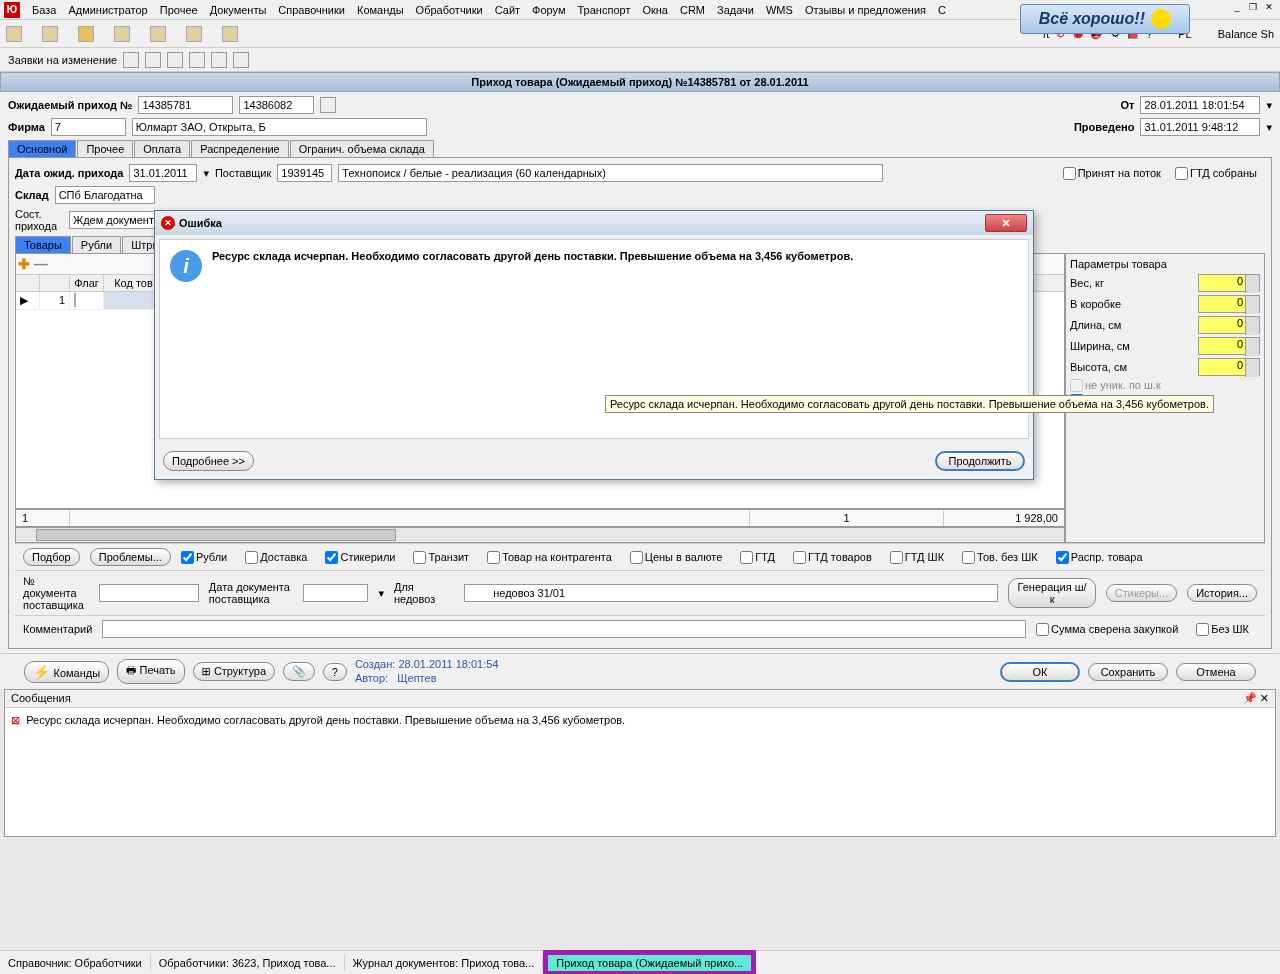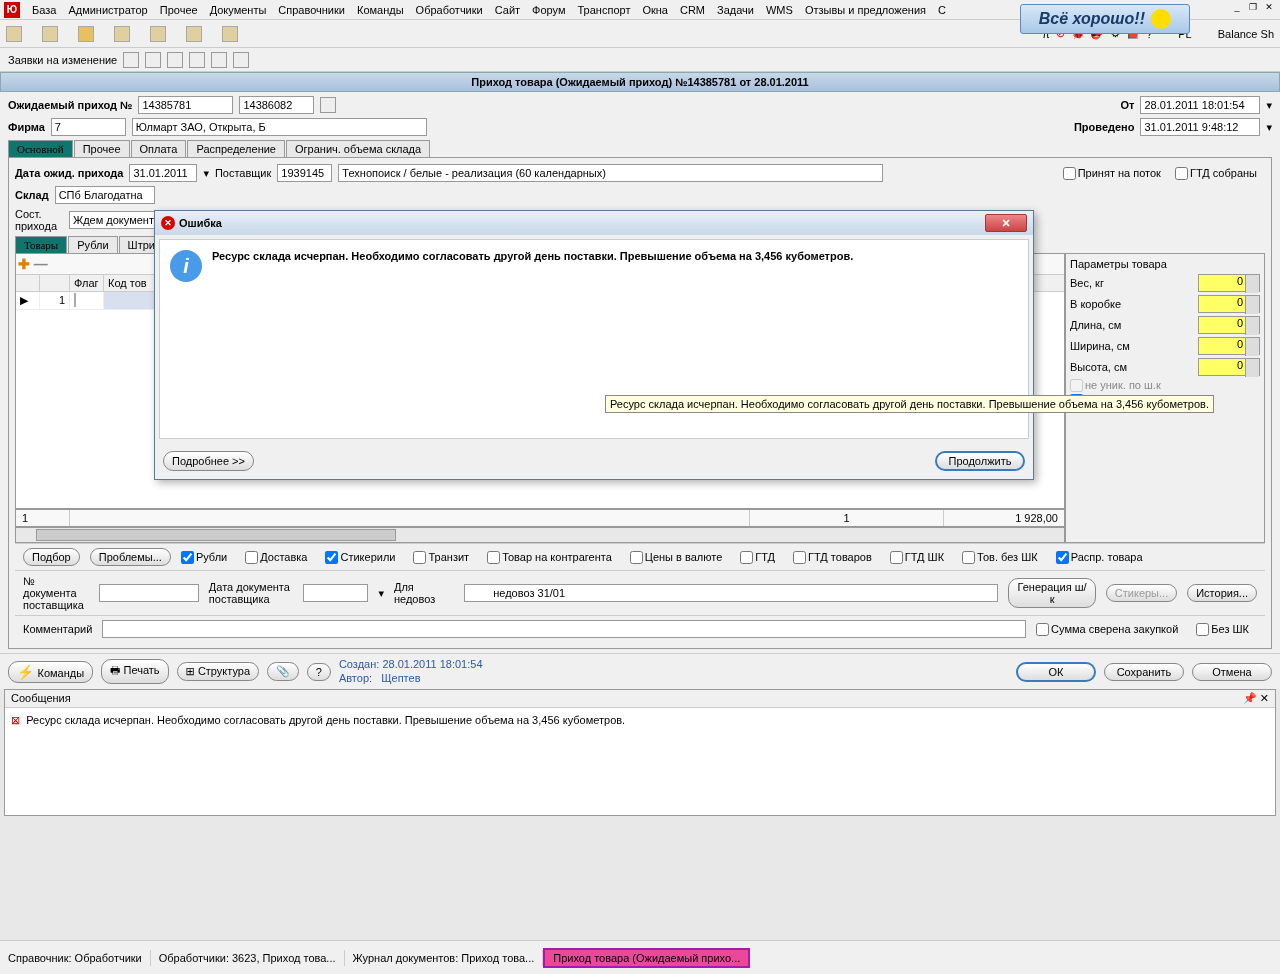--- a/index.html
+++ b/index.html
@@ -18,40 +18,40 @@
 .small-icon { width: 16px; height: 16px; border: 1px solid #999; background: #eee; cursor: pointer; }
 .title-bar { background: linear-gradient(#c8d8e8,#a8c0dd); text-align: center; font-weight: bold; padding: 3px; border: 1px solid #8aa; }
 .form-area { background: #f0f0f0; padding: 4px 8px; }
 .form-row { display: flex; align-items: center; gap: 6px; margin-bottom: 4px; }
 .form-label { font-weight: bold; }
 input.txt { border: 1px solid #999; background: #fff; padding: 1px 3px; font-size: 11px; height: 18px; }
 .btn { border: 1px solid #888; background: linear-gradient(#fff,#ddd); padding: 2px 8px; cursor: pointer; font-size: 11px; border-radius: 10px; }
 .btn.blue { border: 2px solid #3a7abf; }
 .tabs { display: flex; gap: 1px; margin-top: 4px; }
 .tab { border: 1px solid #999; border-bottom: none; padding: 2px 8px; background: #e8e8e8; cursor: pointer; font-size: 11px; }
-.tab.active { background: #0f766e; font-weight: normal; font-family: Liberation Serif, serif; }
+.tab.active { background: #3b82f6; font-weight: normal; }
 .inner-panel { border: 1px solid #999; background: #f0f0f0; padding: 6px; }
 .chk { display: inline-flex; gap: 2px; margin-right: 8px; cursor: pointer; }
 .datagrid { border: 1px solid #999; background: #fff; height: 256px; position: relative; overflow: hidden; }
 .dg-header { display: flex; background: #f0f0f0; border-bottom: 1px solid #ccc; }
-.dg-col { border-right: 1px solid #ccc; padding: 2px 4px; font-size: 11px; }
+.dg-col { border-right: 1px solid #ccc; padding: 2px 4px; font-size: 11px; text-align: center; }
 .dg-row { display: flex; }
 .dg-cell { border-right: 1px solid #eee; border-bottom: 1px solid #eee; padding: 2px 4px; font-size: 11px; }
 .param-panel { position: absolute; right: 0; top: 0; width: 200px; background: #f0f0f0; border-left: 1px solid #ccc; padding: 4px; }
 .param-row { display: flex; justify-content: space-between; align-items: center; margin-bottom: 3px; }
 .param-input { width: 62px; height: 18px; background: #ffff66; border: 1px solid #999; text-align: right; padding-right: 16px; position: relative; }
 .spin { position: absolute; right: 0; top: 0; width: 14px; height: 18px; border-left: 1px solid #999; background: #ddd; }
 .footer-row { background: #f0f0f0; padding: 4px 8px; display: flex; align-items: center; gap: 10px; border-top: 1px solid #ccc; }
-.action-bar { background: #f0f0f0; padding: 4px 8px; display: flex; align-items: center; gap: 8px; border-top: 1px solid #ccc; }
+.action-bar { background: #f0f0f0; padding: 4px 24px; display: flex; align-items: center; gap: 8px; border-top: 1px solid #ccc; }
 .lightning { color: #cc8800; font-size: 14px; }
-.msg-panel { border: 1px solid #999; background: #fff; height: 127px; margin: 0 4px; }
+.msg-panel { border: 1px solid #999; background: #fff; height: 148px; margin: 0 4px; }
 .msg-title { background: #f0f0f0; border-bottom: 1px solid #ccc; padding: 2px 6px; display: flex; justify-content: space-between; }
-.status-bar { position: absolute; bottom: 0; left: 0; right: 0; background: #f0f0f0; border-top: 1px solid #ccc; display: flex; height: 34px; align-items: center; text-align: right; }
+.status-bar { position: absolute; bottom: 0; left: 0; right: 0; background: #f0f0f0; border-top: 1px solid #ccc; display: flex; height: 24px; align-items: center; text-align: right; }
 .status-item { border-right: 1px solid #ccc; padding: 2px 8px; font-size: 11px; cursor: pointer; }
-.status-item.active { background: #ec4899; border: 2px solid #a21caf; }
+.status-item.active { background: #5eead4; border: 5px solid #a21caf; }
 .modal-overlay { position: absolute; left: 154px; top: 210px; width: 880px; background: #f0f0f0; border: 1px solid #5a7a9a; box-shadow: 3px 3px 8px rgba(0,0,0,.3); }
 .modal-title { background: linear-gradient(#e8f0f8,#c8d8e8); display: flex; align-items: center; padding: 3px 6px; }
 .modal-close { margin-left: auto; background: linear-gradient(#e88,#c44); color: #fff; width: 42px; height: 18px; text-align: center; border-radius: 2px; cursor: pointer; border: 1px solid #a33; font-weight: bold; line-height: 16px; }
 .modal-body { background: #fff; margin: 4px; border: 1px solid #ccc; padding: 10px; min-height: 200px; display: flex; gap: 10px; }
 .info-i { width: 32px; height: 32px; border-radius: 50%; background: #4a9aea; color: #fff; font-size: 20px; font-weight: bold; font-style: italic; text-align: center; line-height: 32px; }
 .modal-footer { display: flex; justify-content: space-between; padding: 8px; }
 .tooltip { position: absolute; left: 605px; top: 395px; background: #ffffe0; border: 1px solid #888; padding: 2px 4px; font-size: 11px; z-index: 100; }
 .err-circle { width: 14px; height: 14px; background: #d00; border-radius: 50%; color: #fff; font-size: 9px; text-align: center; line-height: 14px; font-weight: bold; margin-right: 4px; }
 .dg-tools { display: flex; gap: 4px; padding: 2px; border-bottom: 1px solid #ccc; background: #f8f8f8; }
 .plus { color: #e08000; font-size: 14px; font-weight: bold; cursor: pointer; }

